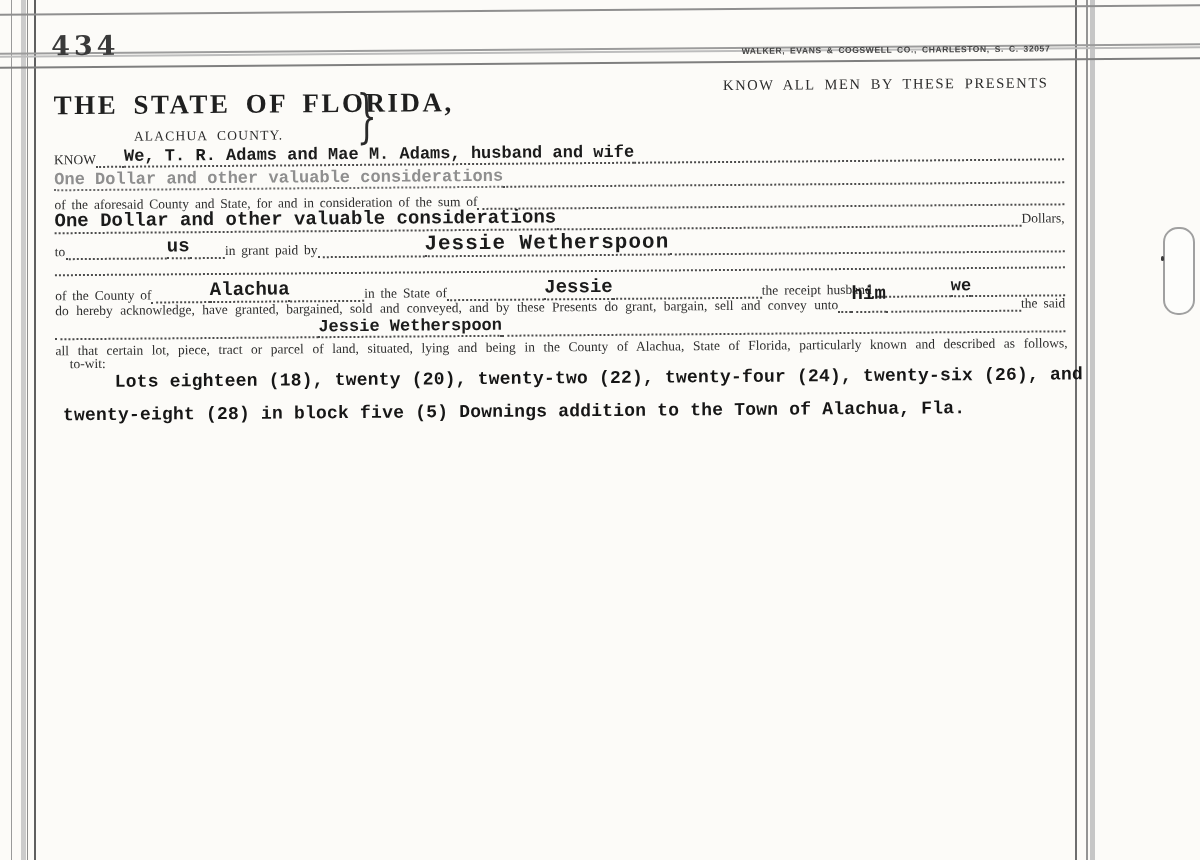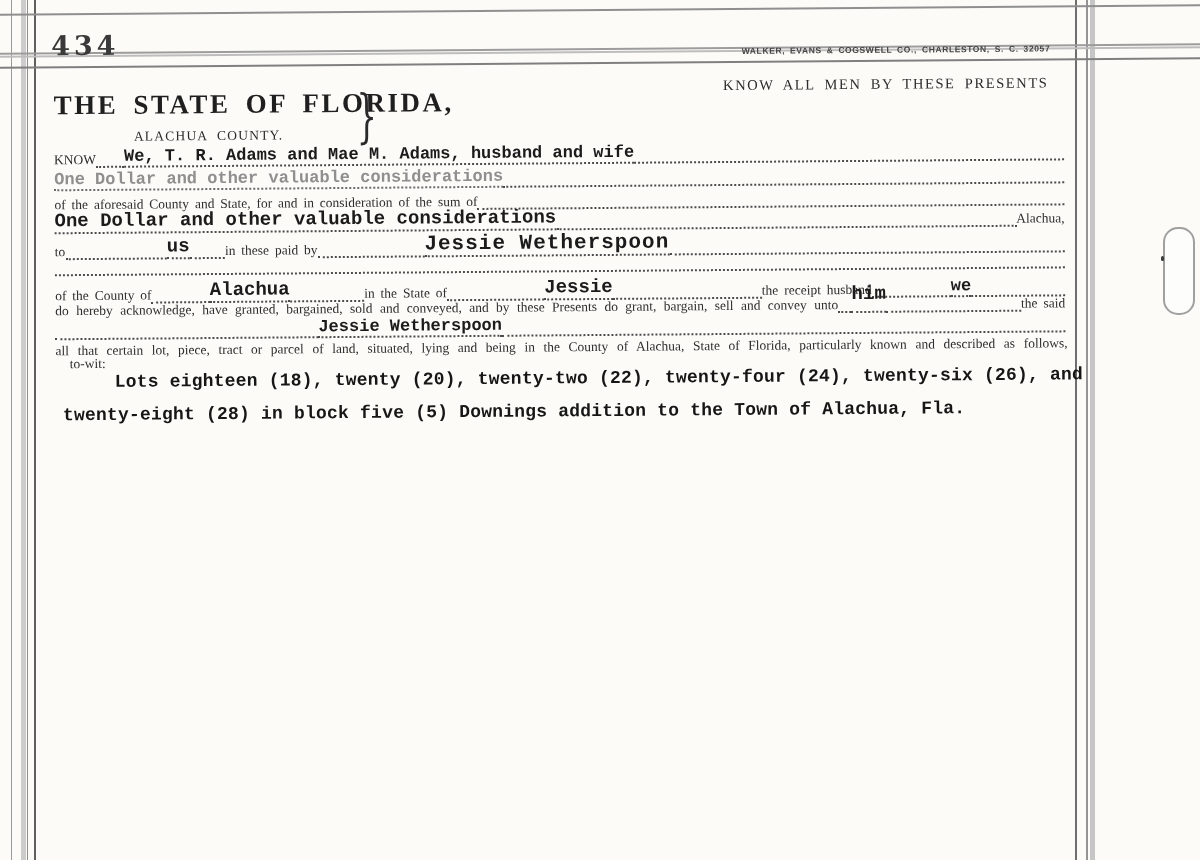--- a/index.html
+++ b/index.html
@@ -159,29 +159,29 @@
     </div>
 
     <div class="row" style="top:186px;height:23px;">
       <span class="plabel">of the aforesaid County and State, for and in consideration of the sum of</span>
       <span class="dots"></span>
     </div>
 
     <div class="row" style="top:204px;height:26px;">
       <span class="typed big">One Dollar and other valuable considerations</span>
       <span class="dots"></span>
-      <span class="plabel">Alachua,</span>
+      <span class="plabel">Dollars,</span>
     </div>
 
     <div class="row" style="top:228px;height:28px;">
       <span class="plabel">to</span>
       <span class="dots" style="flex-grow:0.95;"></span>
       <span class="typed big">us</span>
       <span class="dots" style="flex-grow:0.33;"></span>
-      <span class="plabel">in these paid by</span>
+      <span class="plabel">in grant paid by</span>
       <span class="dots" style="flex-grow:1.0;"></span>
       <span class="typed name-mid">Jessie Wetherspoon</span>
       <span class="dots" style="flex-grow:3.7;"></span>
     </div>
 
     <div class="row" style="top:262px;height:10px;">
       <span class="dots"></span>
     </div>
 
     <div class="row" style="top:273px;height:27px;">

